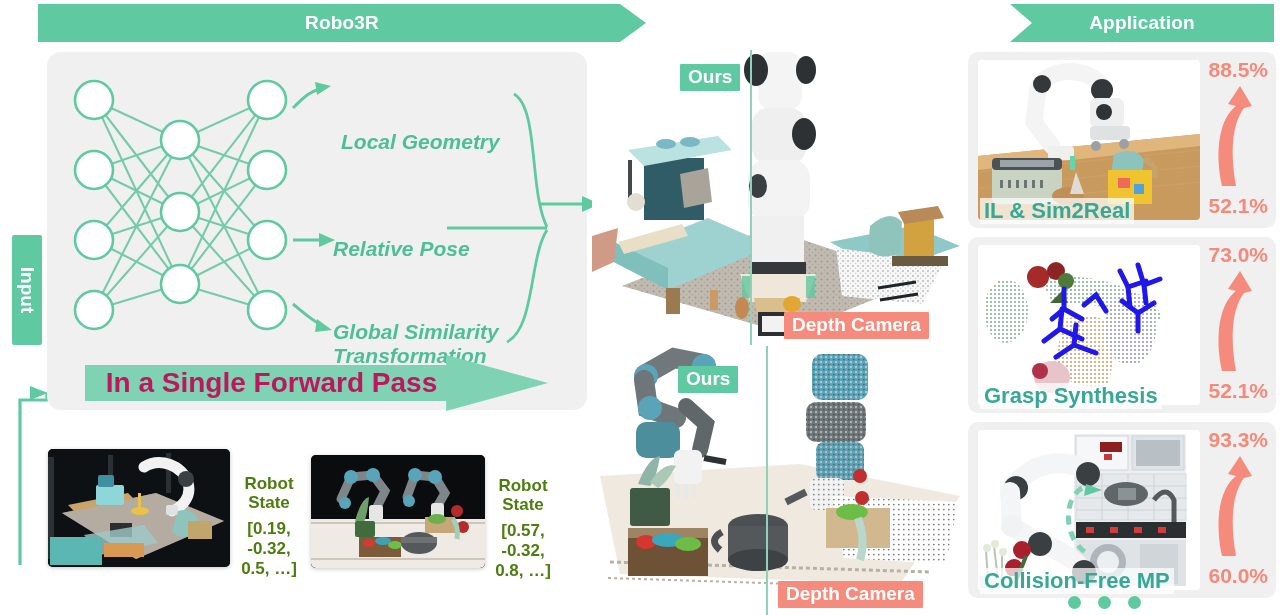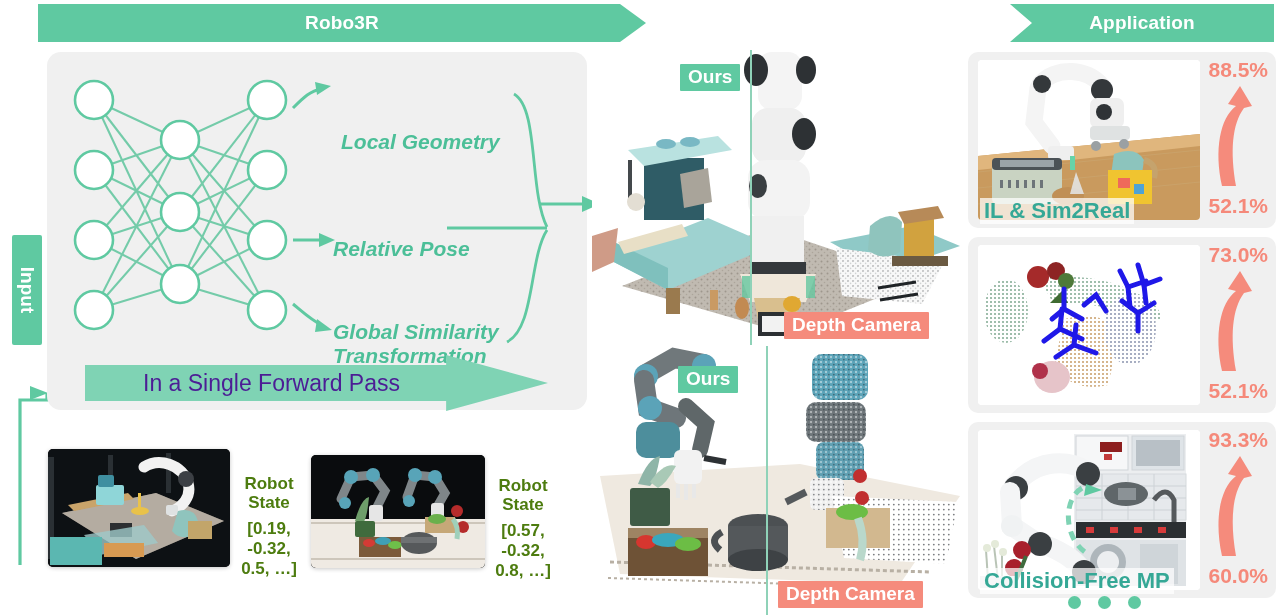--- a/index.html
+++ b/index.html
@@ -48,21 +48,21 @@
     position: absolute; left: 85px; top: 355px;
     width: 463px; height: 56px;
     display: flex; align-items: center; justify-content: center;
   }
   .fwd-arrow .body {
     position: absolute; left: 0; top: 0; width: 100%; height: 100%;
     background: #7fd3b4;
     clip-path: polygon(0 18%, 78% 18%, 78% 0, 100% 50%, 78% 100%, 78% 82%, 0 82%);
   }
   .fwd-arrow .txt {
-    position: relative; color: #4c1d95; font-size: 23px; font-weight: 400;
+    position: relative; color: #be185d; font-size: 28px; font-weight: 700;
     margin-right: 90px;
   }
 
   
   .input-loop { position: absolute; left: 0px; top: 190px; }
   .input-chip {
     position: absolute; left: 12px; top: 235px;
     width: 30px; height: 110px; background: #5fc9a1;
     color: #ffffff; font-size: 19px; font-weight: 700;
     display: flex; align-items: center; justify-content: center;
@@ -532,20 +532,21 @@
           <path d="M74,74 L86,64 L104,74"></path>
           <path d="M86,64 L86,44"></path>
           <path d="M66,96 L82,84 L104,94"></path>
           <path d="M82,84 L84,64"></path>
           <path d="M78,112 L96,100 L118,108"></path>
           <path d="M96,100 L98,80"></path>
           <path d="M106,60 L118,50 L128,66"></path>
         </g>
       </svg>
     </div>
+    <div class="caption">Grasp Synthesis</div>
     <div class="pct hi">73.0%</div>
     <svg class="uparrow" width="56" height="112">
       <path d="M16,104 C8,68 14,36 30,24 L22,22 L34,4 L46,24 L38,26 C26,42 24,70 30,104 Z" fill="#f58b7c"></path>
     </svg>
     <div class="pct lo">52.1%</div>
   </div>
 
   <div class="app-card" style="top:422px">
     <div class="thumb">
       <svg width="222" height="160" viewBox="0 0 222 160">

